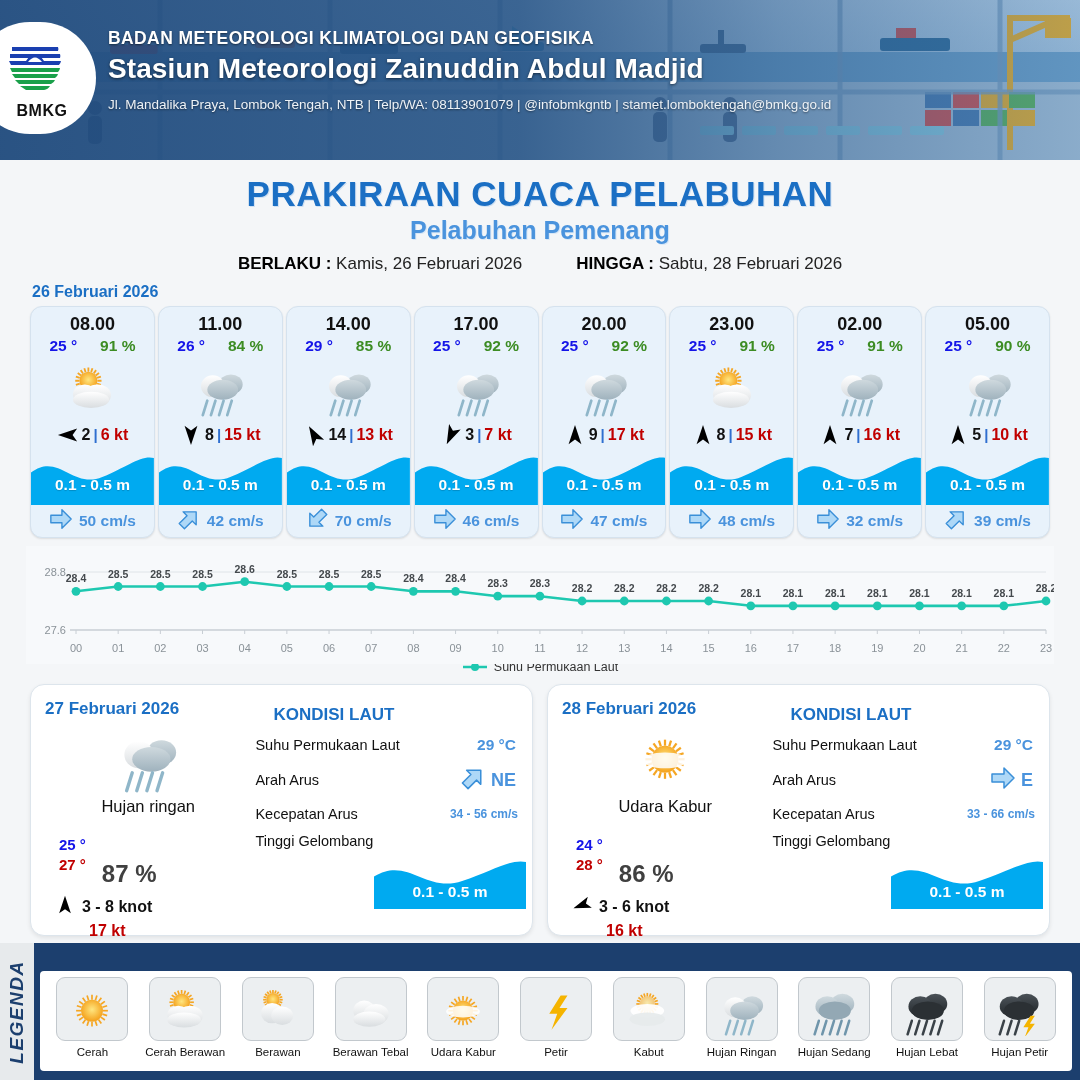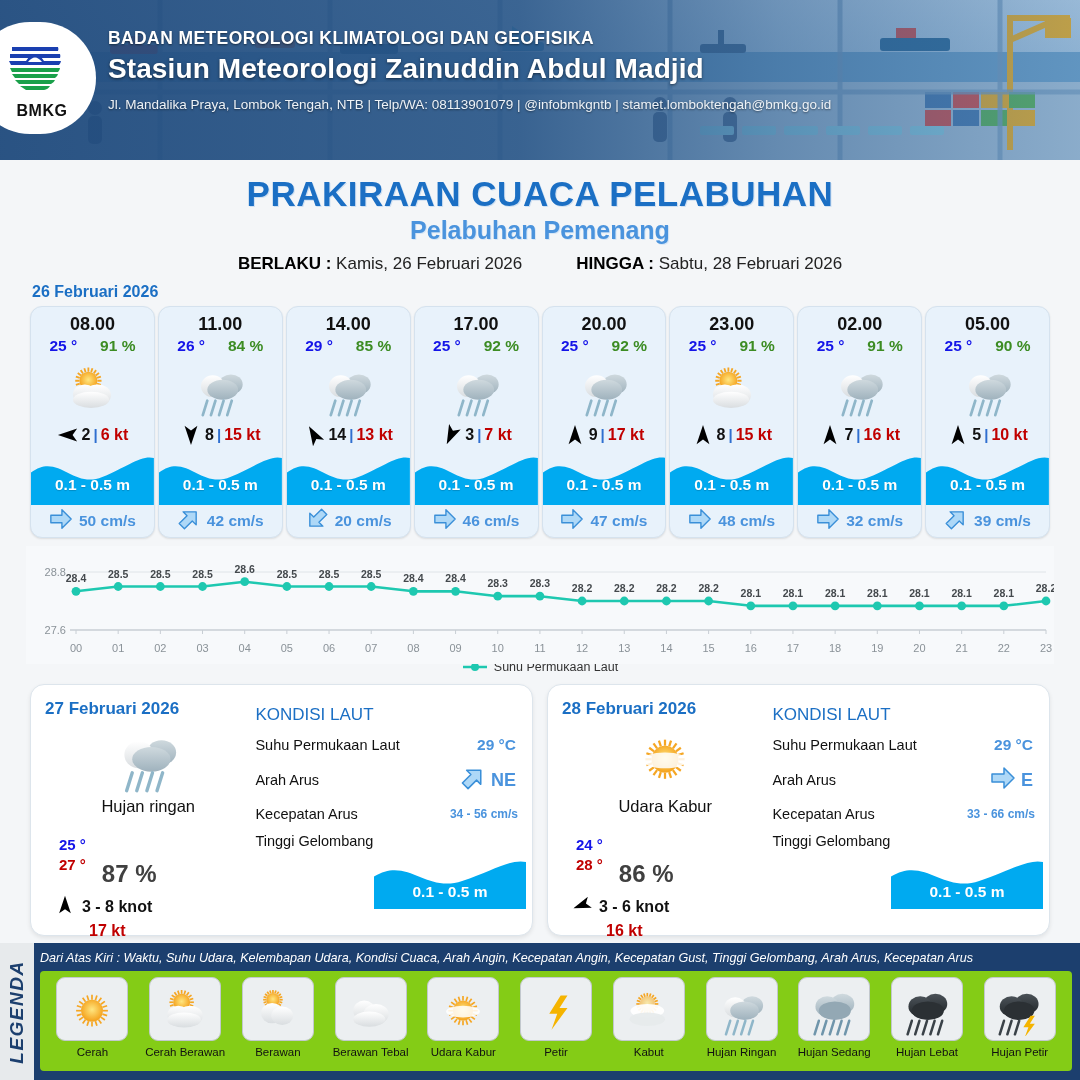--- a/index.html
+++ b/index.html
@@ -151,21 +151,21 @@
   .p-cond { text-align:center; font-size: 16.5px; color: #111; margin-top: 4px; }
   .p-tt { display: flex; align-items: center; gap: 16px; margin-top: 4px; padding-left: 14px;}
   .p-tcol { display:flex; flex-direction: column; }
   .p-tmin { font-size: 15px; font-weight: bold; color: #1414e8; }
   .p-tmax { font-size: 15px; font-weight: bold; color: #c00000; margin-top: 3px; }
   .p-hum  { font-size: 24px; font-weight: bold; color: #404040; margin-top: 40px; }
   .p-wind { display:flex; align-items:center; gap:7px; margin-top: 7px; padding-left: 10px;}
   .p-wknot { font-size: 16px; font-weight: bold; color: #111; }
   .p-gust { font-size: 16px; font-weight: bold; color: #c00000; margin-top: 3px; padding-left: 44px; }
   .p-right { width: 56%; padding: 20px 16px 0 4px; position: relative; }
-  .p-sect { font-size: 17px; font-weight: normal; color: #1b6fc4; }
+  .p-sect { font-size: 17px; font-weight: bold; color: #1b6fc4; margin-left: 18px; }
   .p-row { display: flex; justify-content: space-between; align-items: center; margin-top: 11px; }
   .p-lbl { font-size: 14.5px; color: #111; }
   .p-val { font-size: 15.5px; font-weight: bold; color: #4a93dd; }
   .p-val-row { display:flex; align-items:center; gap: 5px; }
   .p-wave-box { position: absolute; right: 6px; bottom: 26px; width: 152px; height: 56px; }
   .p-wave-txt {
     position:absolute; width:100%; text-align:center; bottom: 8px;
     font-size: 15.5px; font-weight: bold; color: #fff;
   }
   .p-cur-speed { position:absolute; right: 14px; top: 122px; font-size:12px; font-weight:bold; color:#4a93dd;}
@@ -185,21 +185,21 @@
     font-size: 19px; font-weight: bold; font-style: italic;
     color: #1c3f6e; letter-spacing: 1.5px; white-space: nowrap;
   }
   .legend-note {
     position: absolute; left: 40px; top: 8px;
     font-size: 12.6px; font-style: italic; color: #fff; white-space: nowrap;
   }
   .legend-panel {
     position: absolute; left: 40px; top: 28px;
     width: 1032px; height: 100px;
-    background: #84cc16; border-radius: 4px;
+    background: #ffffff; border-radius: 4px;
     display: flex; align-items: flex-start; padding: 6px 6px 0;
   }
   .legend-item {
     flex: 1; display: flex; flex-direction: column;
     align-items: center;
   }
   .legend-box {
     width: 72px; height: 64px;
     border: 1px solid #c2c8cd; border-radius: 9px;
     background: #eceff1;
@@ -514,21 +514,21 @@
       <svg class="c-wave-svg" viewBox="0 0 127 56" preserveAspectRatio="none">
     <path d="M0,23.52 C 27.94,2.8000000000000003 43.18,40.32 73.66,28
       C 99.06,17.92 114.3,5.6000000000000005 127,8.96 L 127,56 L0,56 Z" fill="#00aaf0"></path>
         </svg>
       <div class="c-wave-txt">0.1 - 0.5 m</div>
     </div>
     <div class="c-cur">
       <span><svg width="24" height="24" viewBox="0 0 26 26" style="transform:rotate(135deg)">
     <polygon points="2,9 14,9 14,3 24,13 14,23 14,17 2,17" fill="#aed8f7" stroke="#3a8fd8" stroke-width="1.5" stroke-linejoin="round"></polygon>
           </svg></span>
-      <span class="cval">20 cm/s</span>
+      <span class="cval">70 cm/s</span>
     </div>
     </div>
     <div class="card">
     <div class="c-time">17.00</div>
     <div class="c-tr">
       <span class="c-temp">25 °</span>
       <span class="c-hum">92 %</span>
     </div>
     <div class="c-icon">
         <svg width="58" height="58" viewBox="0 0 64 56">
@@ -1126,21 +1126,20 @@
         <div class="p-wave-txt">0.1 - 0.5 m</div>
       </div>
     </div>
     </div>
   </div>
 
 <div class="legend-bar">
   <div class="legend-side">
     <span>LEGENDA</span>
   </div>
-  <div class="legend-note">Dari Atas Kiri : Waktu, Suhu Udara, Kelembapan Udara, Kondisi Cuaca, Arah Angin, Kecepatan Angin, Kecepatan Gust, Tinggi Gelombang, Arah Arus, Kecepatan Arus</div>
   <div class="legend-panel" id="legendItems">
       <div class="legend-item">
         <div class="legend-box">
           <svg width="54" height="54" viewBox="0 0 64 56">
             <defs>
     <radialGradient id="sgcerah54" cx="50%" cy="45%">
                 <stop offset="0%" stop-color="#ffe680"></stop>
                 <stop offset="100%" stop-color="#f5a623"></stop>
               </radialGradient>
     <linearGradient id="cwcerah54" x1="0" y1="0" x2="0" y2="1">

